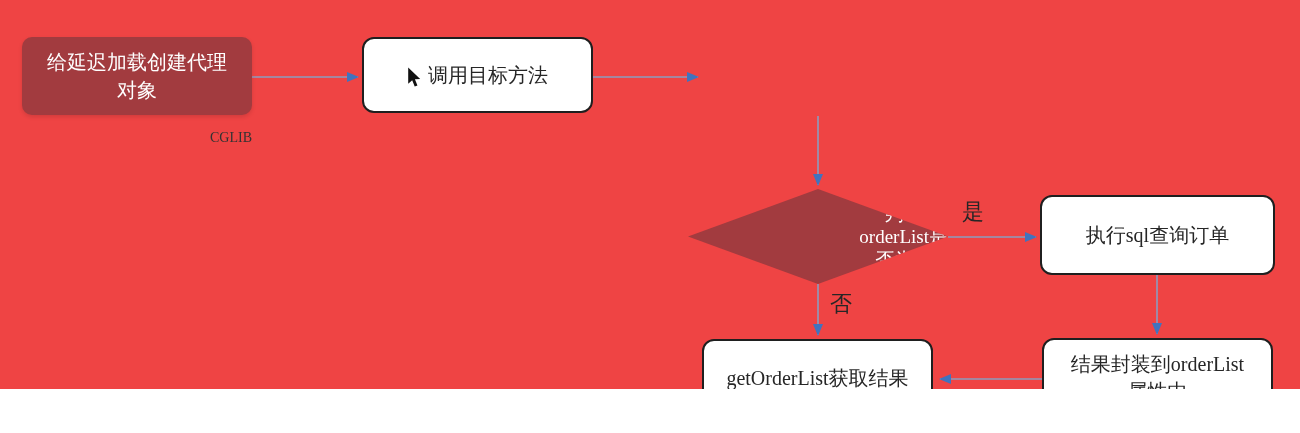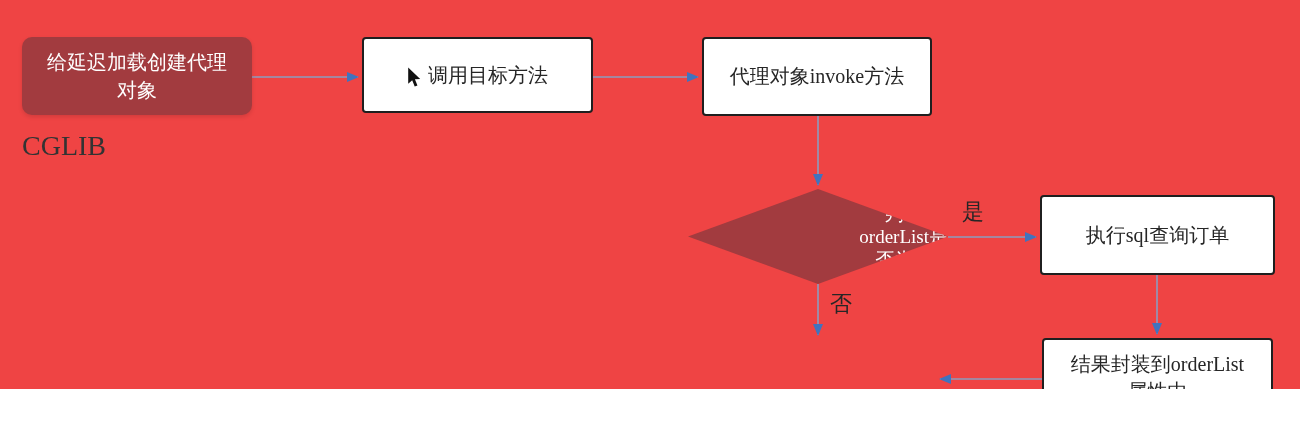--- a/index.html
+++ b/index.html
@@ -17,21 +17,21 @@
     display: flex;
     align-items: center;
     justify-content: center;
     text-align: center;
     white-space: pre-line;
   }
   .node .label { white-space: pre-line; }
   .process {
     background: #ffffff;
     border: 2.5px solid var(--node-border, #1f1f1f);
-    border-radius: 4px;
+    border-radius: 12px;
     color: var(--text-dark, #262626);
     font-size: 20px;
     line-height: 1.35;
   }
   .start {
     background: var(--node-red, #A23B3F);
     border-radius: 10px;
     color: var(--text-light, #ffffff);
     font-size: 20px;
     line-height: 1.4;
@@ -39,23 +39,23 @@
   }
   .diamond {
     background: var(--node-red, #A23B3F);
     clip-path: polygon(50% 0%, 100% 50%, 50% 100%, 0% 50%);
     color: var(--text-light, #ffffff);
     font-size: 19px;
     line-height: 1.22;
   }
   .caption {
     position: absolute;
-    text-align: left;
+    text-align: right;
     color: var(--caption-text, #333333);
-    font-size: 28px;
+    font-size: 14px;
   }
   .edge-label {
     position: absolute;
     color: var(--text-dark, #262626);
     font-size: 22px;
   }
   svg.wires { position: absolute; left: 0; top: 0; width: 1300px; height: 433px; }
   .wire { stroke: var(--arrow-line, #8C9CBE); stroke-width: 1.6; fill: none; }
   .head { fill: var(--arrow-head, #4173BE); }
   .cursor-wrap { display: inline-flex; margin-right: 6px; position: relative; top: 2px; }
@@ -88,36 +88,36 @@
 
   <div class="node process" style="left:362px; top:37px; width:231px; height:76px;">
     <span class="cursor-wrap">
       <svg width="15" height="21" viewBox="0 0 14 20">
         <path d="M1,0.5 L1,16 L4.8,12.6 L7.2,18.6 L9.8,17.5 L7.4,11.6 L12.4,11.4 Z" style="fill: var(--cursor-icon, #111111);"></path>
       </svg>
     </span>
     <span class="label">调用目标方法</span>
   </div>
 
-  <div class="node process" style="left:702px; top:37px; width:230px; height:79px;">
-    <span class="label">代理对象invoke方法</span>
-  </div>
 
   <div class="node diamond" style="left:688px; top:189px; width:260px; height:95px;justify-content:flex-end;">
     <span class="label">判断
 orderList是
 否为空</span>
   </div>
 
   <div class="edge-label" style="left:962px; top:197px;">是</div>
   <div class="edge-label" style="left:830px; top:289px;">否</div>
 
   <div class="node process" style="left:1042px; top:338px; width:231px; height:79px;">
     <span class="label">结果封装到orderList
 属性中</span>
   </div>
 
   <div class="node process" style="left:1040px; top:195px; width:235px; height:80px;">
     <span class="label">执行sql查询订单</span>
   </div>
 
+  <div class="node process" style="left:702px; top:339px; width:231px; height:79px;">
+    <span class="label">getOrderList获取结果</span>
+  </div>
 
 </div>
 
 </body></html>

